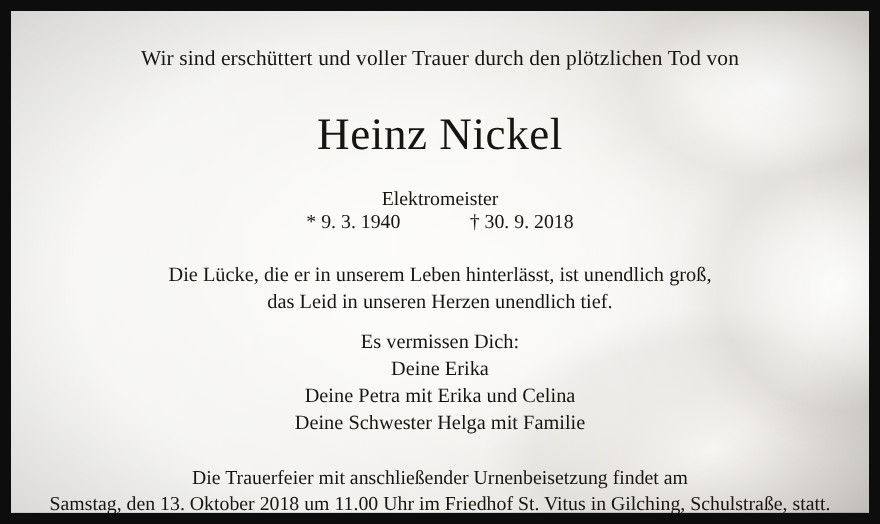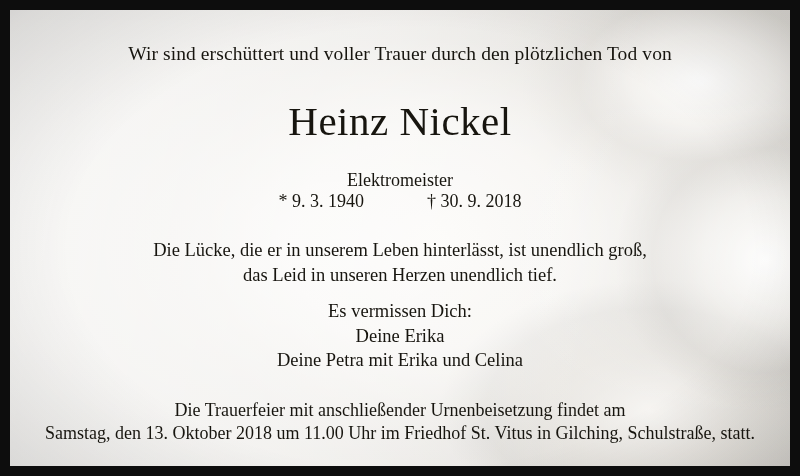--- a/index.html
+++ b/index.html
@@ -139,20 +139,23 @@
     </div>
 
     <div class="mourners">
       <div>Es vermissen Dich:</div>
       <div>
         <span>Deine </span><b>Erika</b>
       </div>
       <div>
         <span>Deine </span><b>Petra</b><span> mit </span><b>Erika</b><span> und </span><b>Celina</b>
       </div>
+      <div>
+        <span>Deine Schwester </span><b>Helga</b><span> mit Familie</span>
+      </div>
     </div>
 
     <div class="details">
       <div>Die Trauerfeier mit anschließender Urnenbeisetzung findet am</div>
       <div>
         <b>Samstag, den 13. Oktober 2018 um 11.00 Uhr</b><span> im Friedhof St. Vitus in Gilching, Schulstraße, statt.</span>
       </div>
 
     </div>
 

